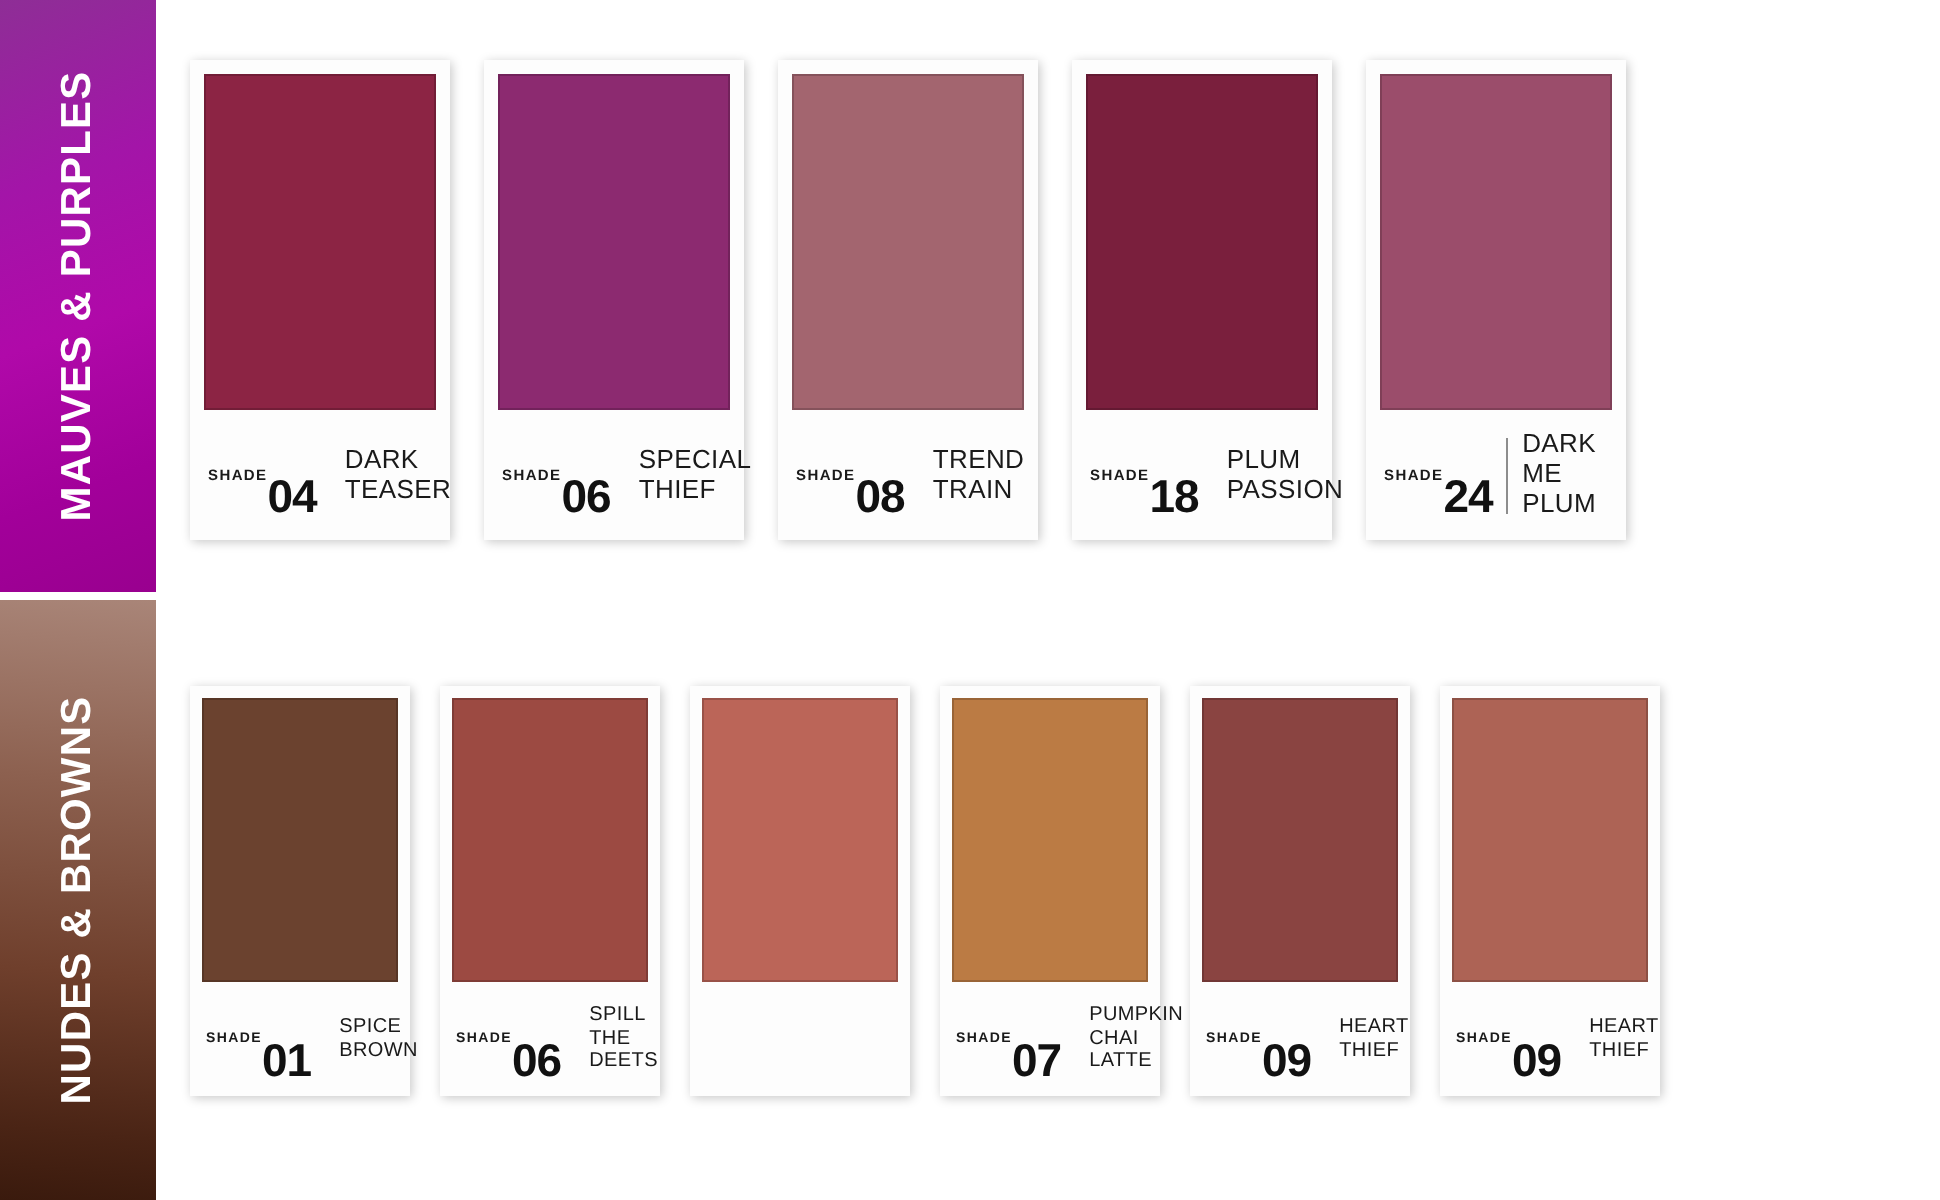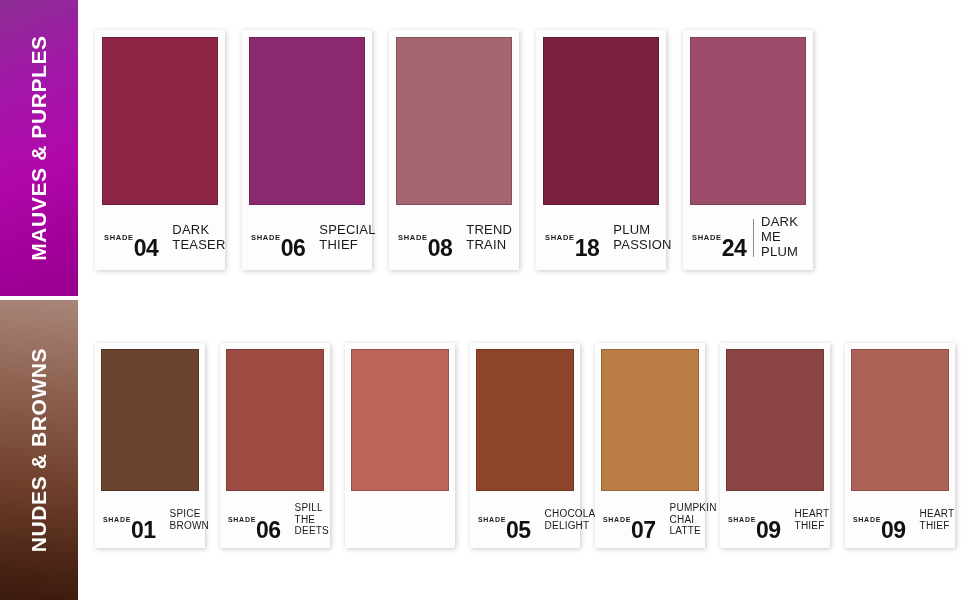--- a/index.html
+++ b/index.html
@@ -239,32 +239,20 @@
       <div class="divider"></div>
       <div class="shade-name">SPILL THE
 DEETS</div>
     </div>
   </div>
 
   <div class="card">
     <div class="swatch" style="background: rgb(187, 101, 88);"></div>
   </div>
 
-  <div class="card">
-    <div class="swatch" style="background: rgb(142, 68, 41);"></div>
-    <div class="meta">
-      <div class="shade-box">
-        <span class="shade-word">SHADE</span>
-        <span class="shade-num">05</span>
-      </div>
-      <div class="divider"></div>
-      <div class="shade-name">CHOCOLATE
-DELIGHT</div>
-    </div>
-  </div>
 
   <div class="card">
     <div class="swatch" style="background: rgb(187, 123, 68);"></div>
     <div class="meta">
       <div class="shade-box">
         <span class="shade-word">SHADE</span>
         <span class="shade-num">07</span>
       </div>
       <div class="divider"></div>
       <div class="shade-name">PUMPKIN

